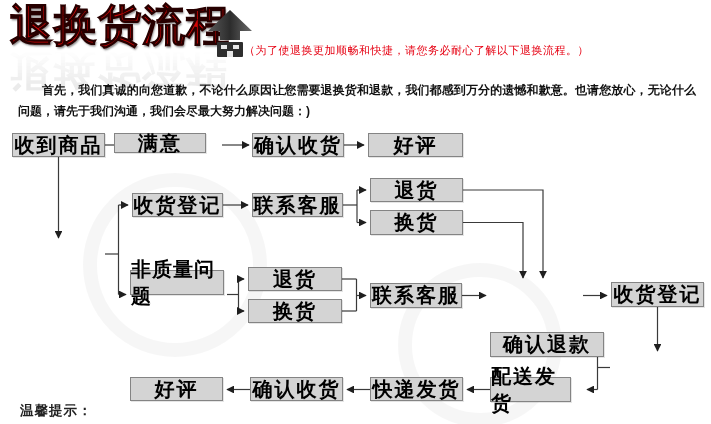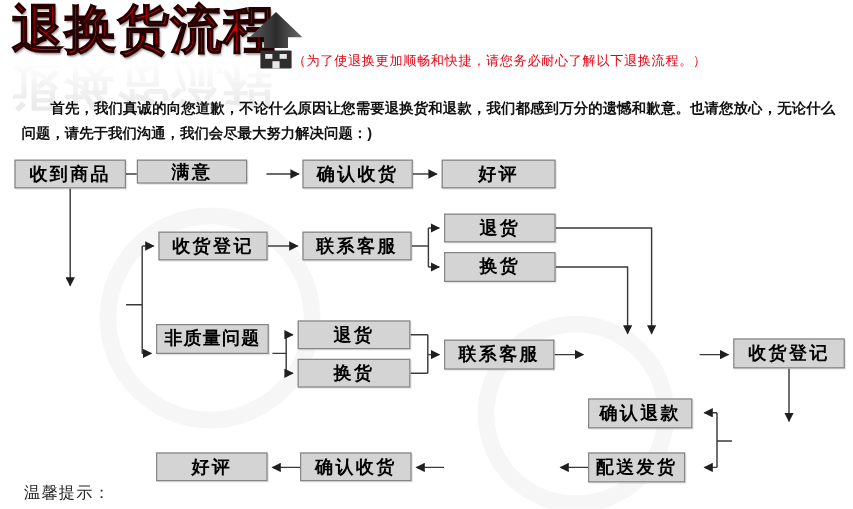--- a/index.html
+++ b/index.html
@@ -34,27 +34,27 @@
     position:absolute;left:18px;top:80px;width:678px;margin:0;
     font-size:12px;line-height:21px;color:#111;font-weight:600;
     text-indent:2em;text-align:justify;
   }
   
   .connectors{position:absolute;left:0;top:0;width:711px;height:424px;}
   .node{
     position:absolute;box-sizing:border-box;
     display:flex;align-items:center;justify-content:center;
     background:#d4d4d4;border:1px solid #848484;
-    font-size:15px;font-weight:bold;color:#000;letter-spacing:2px;
+    font-size:20px;font-weight:bold;color:#000;letter-spacing:2px;
     box-shadow:1px 1px 0 rgba(0,0,0,.10);
   }
   
   .tips{
     position:absolute;left:20px;top:402px;
-    font-size:13.5px;font-weight:400;color:#222;letter-spacing:1px;
+    font-size:13.5px;font-weight:700;color:#222;letter-spacing:1px;
   }
 </style>
 </head>
 <body>
 
 <div class="stage">
 
   <svg class="connectors" viewBox="0 0 711 424" xmlns="http://www.w3.org/2000/svg">
     <defs>
       <marker id="arr" viewBox="0 0 10 10" refX="9" refY="5" markerWidth="6.5" markerHeight="6.5" orient="auto">
@@ -146,19 +146,20 @@
   <div class="node" style="left:252px;top:193px;width:91px;height:24px">联系客服</div>
   <div class="node" style="left:370px;top:178px;width:93px;height:24px">退货</div>
   <div class="node" style="left:370px;top:210px;width:93px;height:25px">换货</div>
 
   <div class="node" style="left:130px;top:270px;width:94px;height:25px;letter-spacing:1px">非质量问题</div>
   <div class="node" style="left:248px;top:267px;width:94px;height:24px">退货</div>
   <div class="node" style="left:248px;top:299px;width:94px;height:24px">换货</div>
   <div class="node" style="left:370px;top:283px;width:92px;height:25px">联系客服</div>
   <div class="node" style="left:611px;top:282px;width:93px;height:25px">收货登记</div>
 
-  <div class="node" style="left:490px;top:332px;width:87px;height:25px">确认退款</div>
+  <div class="node" style="left:490px;top:332px;width:114px;height:25px">确认退款</div>
   <div class="node" style="left:490px;top:377px;width:81px;height:25px">配送发货</div>
+  <div class="node" style="left:370px;top:377px;width:93px;height:24px">快递发货</div>
   <div class="node" style="left:250px;top:377px;width:93px;height:24px">确认收货</div>
   <div class="node" style="left:130px;top:377px;width:93px;height:24px">好评</div>
 
   <div class="tips">温馨提示：</div>
 </div>
 
 </body></html>

